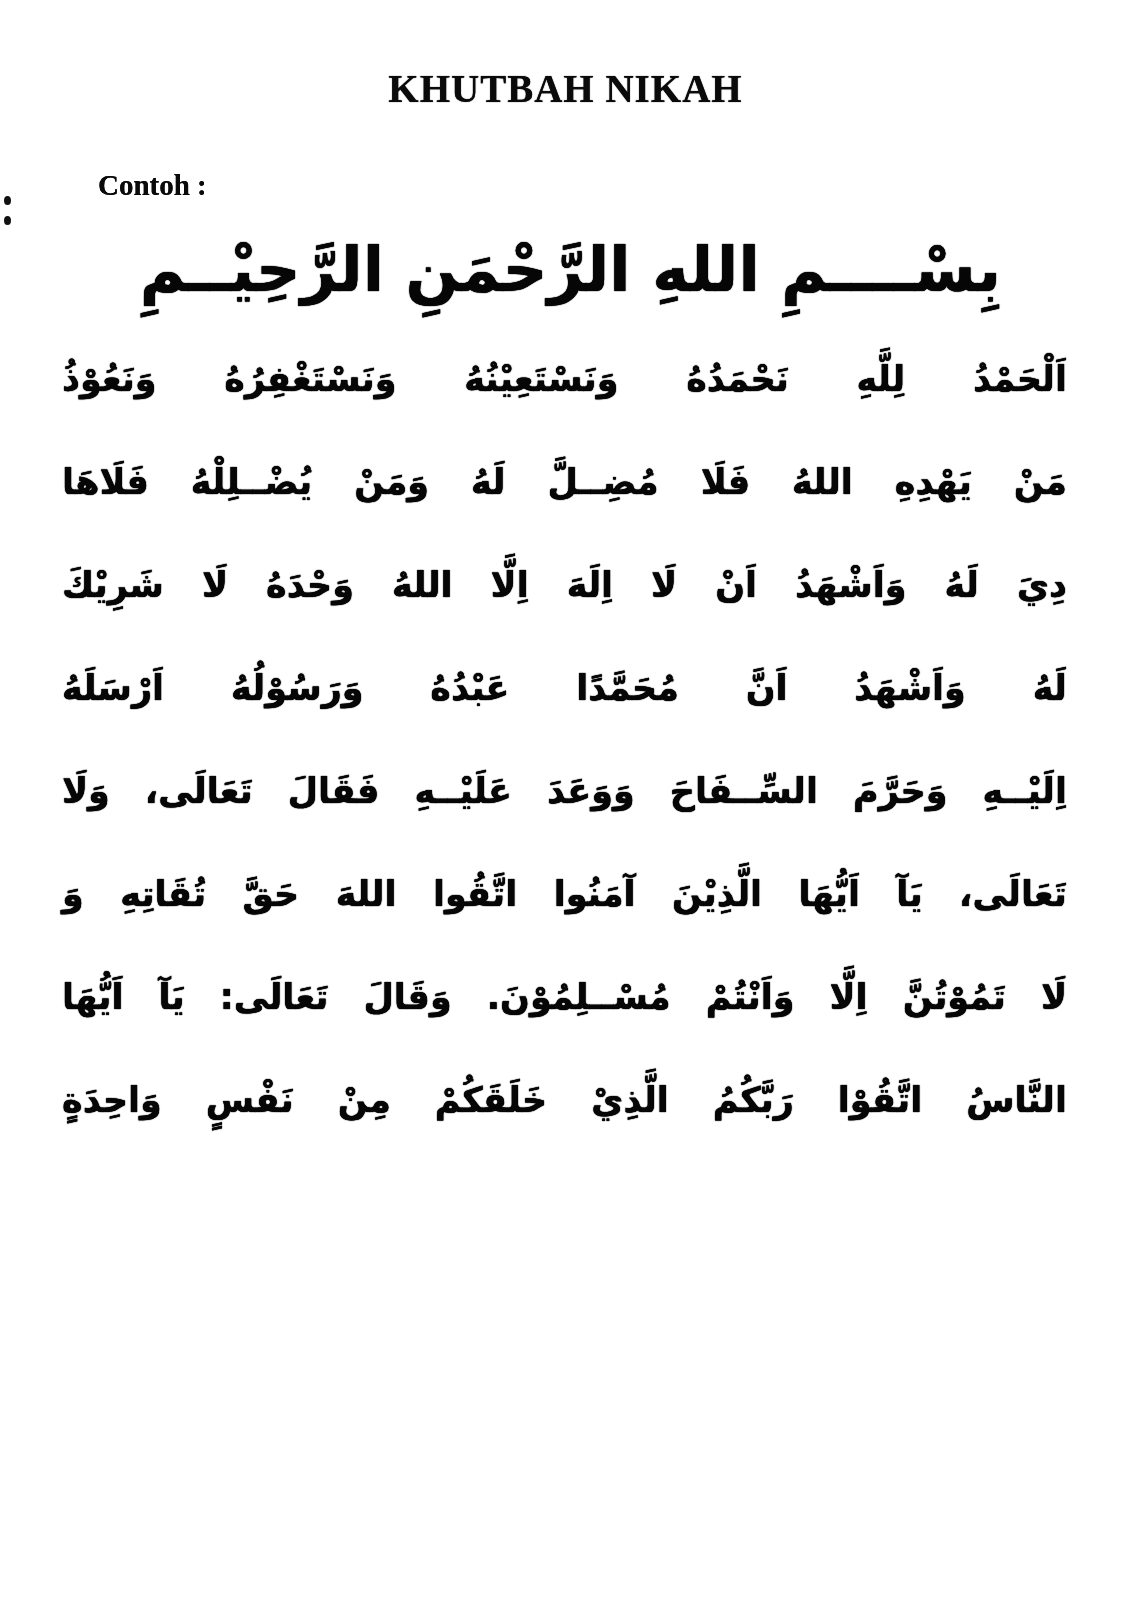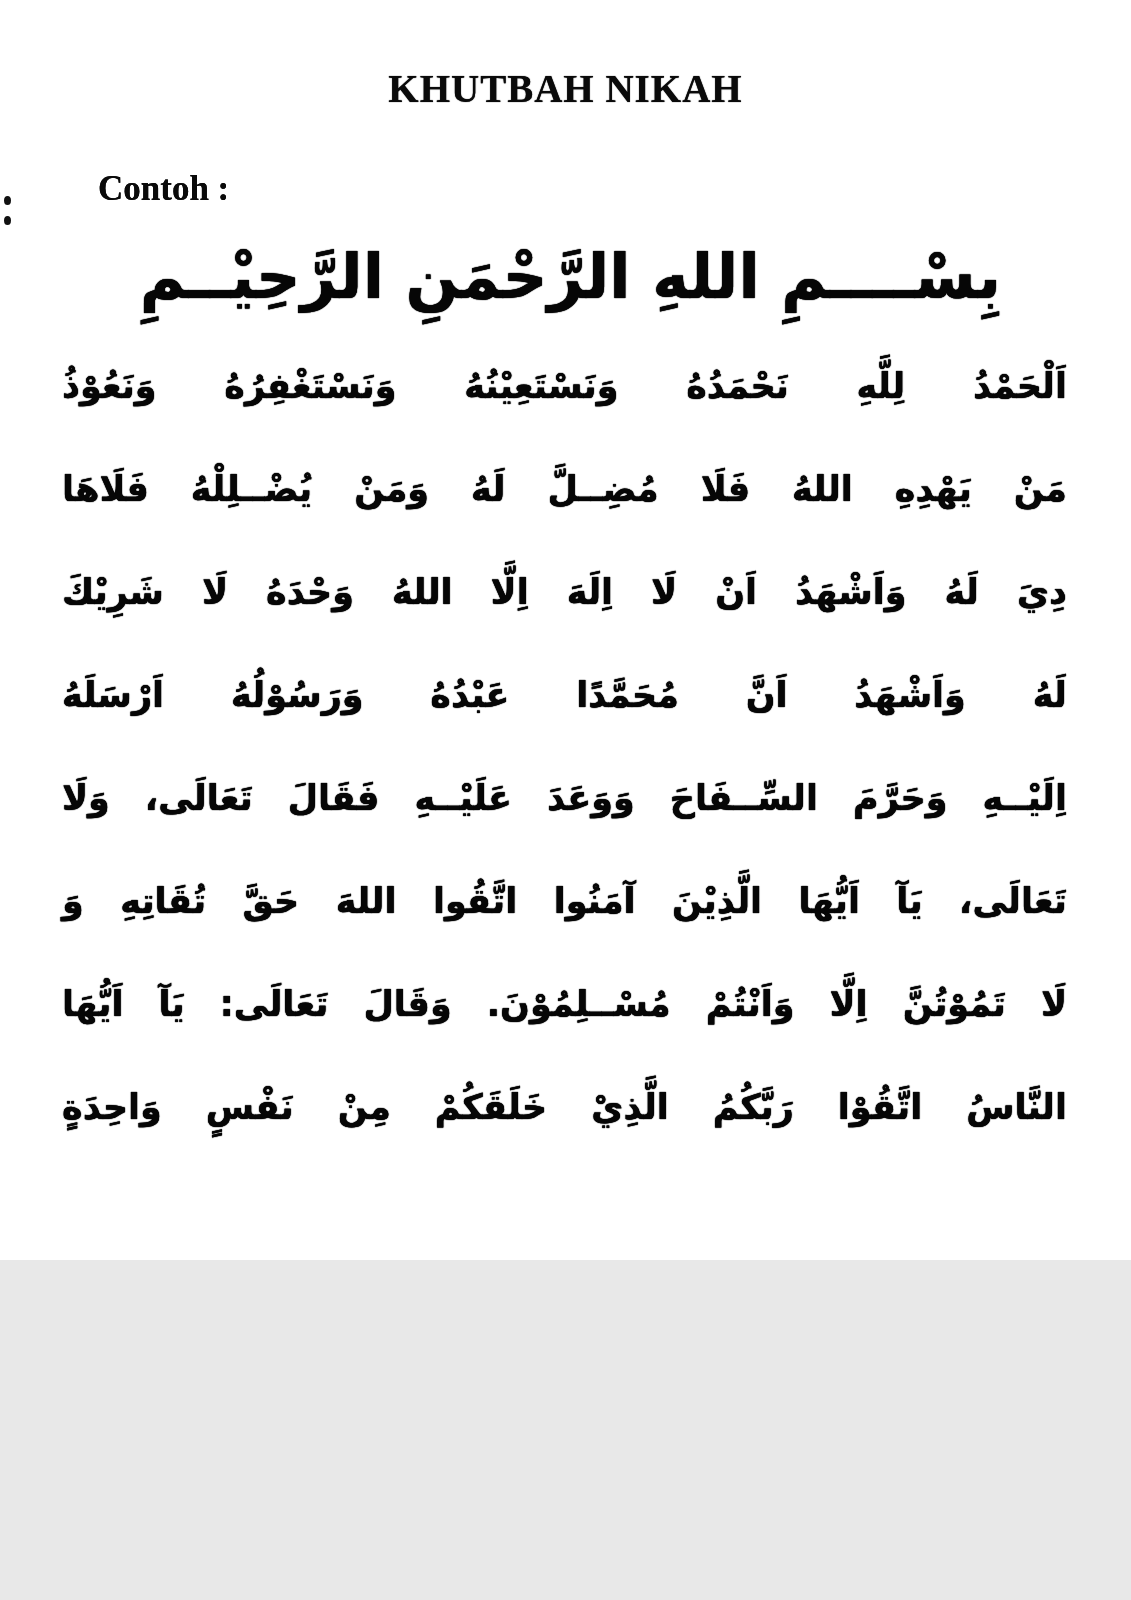--- a/index.html
+++ b/index.html
@@ -3,21 +3,21 @@
 <meta charset="utf-8">
 <style>
   html, body {
     margin: 0;
     padding: 0;
     background: #e8e8e8;
   }
   .page {
     position: relative;
     width: 1131px;
-    height: 1260px;
+    height: 1600px;
     margin: 0 auto;
     background: #ffffff;
     color: #0b0b0b;
     overflow: hidden;
     box-sizing: border-box;
     padding-top: 66px;
   }
   .doc-title {
     margin: 0;
     text-align: center;
@@ -25,21 +25,21 @@
     font-weight: bold;
     font-size: 39px;
     letter-spacing: 1px;
     color: #0a0a0a;
     text-shadow: 0 0 1px #000;
   }
   .example-label {
     margin: 58px 0 15px 98px;
     font-family: "Liberation Serif", "DejaVu Serif", serif;
     font-weight: bold;
-    font-size: 35px;
+    font-size: 29px;
     color: #0a0a0a;
     text-shadow: 0 0 0.5px #000;
   }
   .bismillah {
     direction: rtl;
     text-align: center;
     margin: 22px 130px 0 180px;
     font-family: "DejaVu Sans", sans-serif;
     font-weight: bold;
     font-size: 62px;

